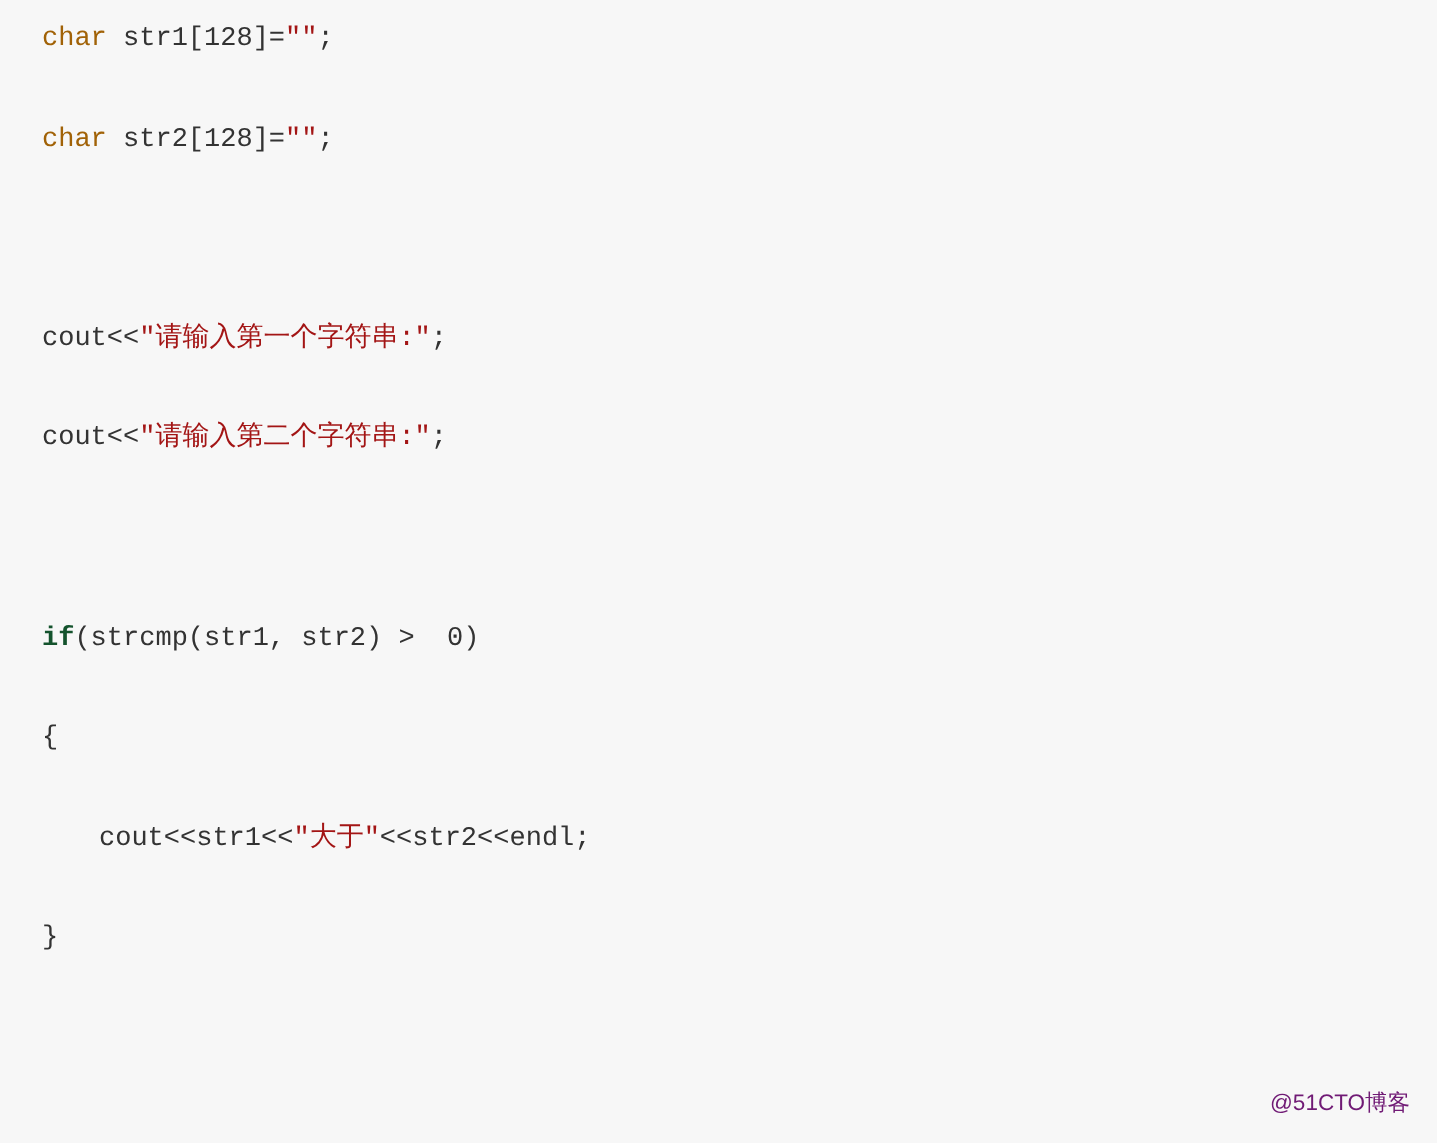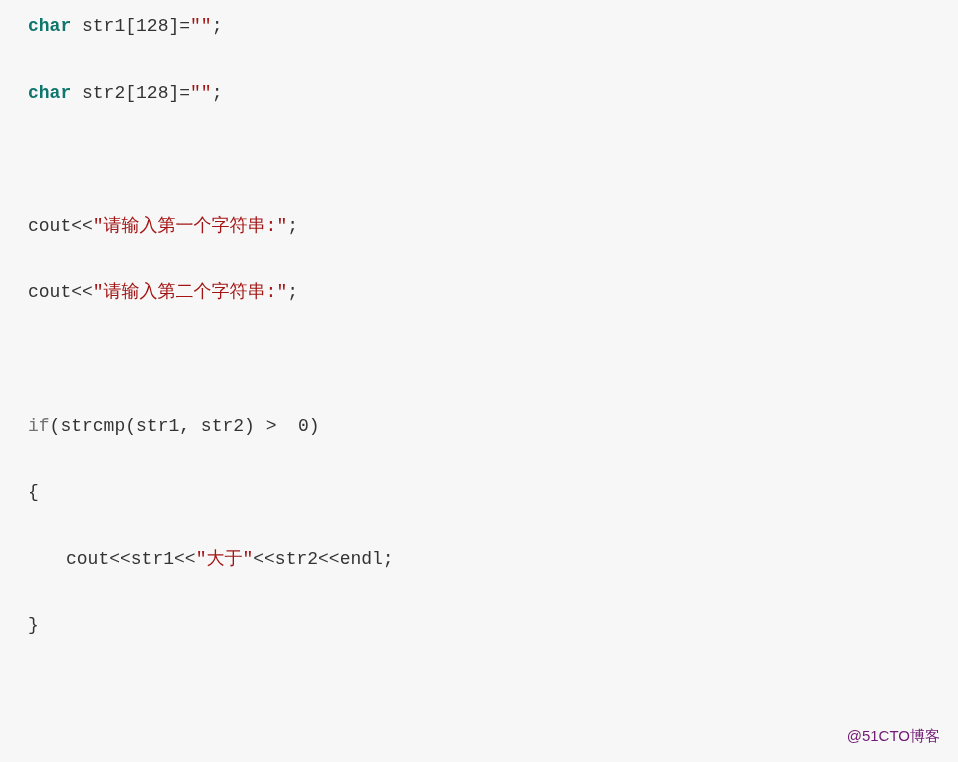--- a/index.html
+++ b/index.html
@@ -15,22 +15,22 @@
       color: #333333;
       padding: 10px 28px;
       width: 958px;
       height: 762px;
       position: relative;
     }
     pre {
       font-family: inherit;
       white-space: pre;
     }
-    .keyword { color: #0f766e; font-weight: bold; }
-    .keyword-blue { color: #737373; font-weight: normal; }
+    .keyword { color: #a16207; font-weight: normal; }
+    .keyword-blue { color: #14532d; font-weight: bold; }
     .string { color: #a31515; }
     .line { display: block; }
     .indent1 { padding-left: 38px; }
     .watermark {
       position: absolute;
       right: 18px;
       bottom: 12px;
       color: #701a75;
       font-size: 15px;
       font-family: Arial, sans-serif;

